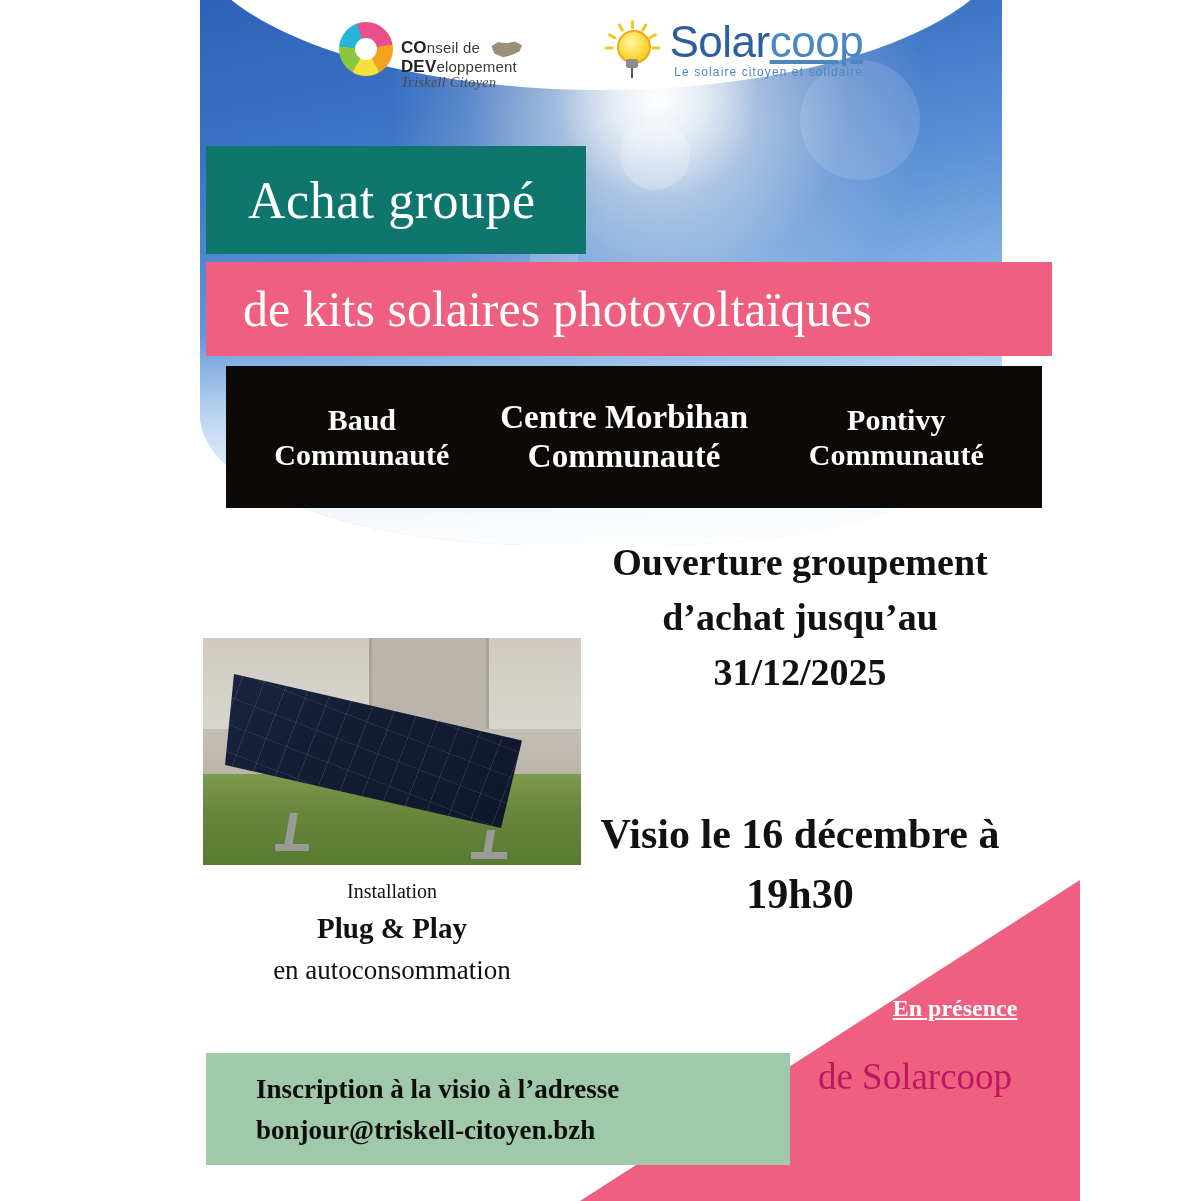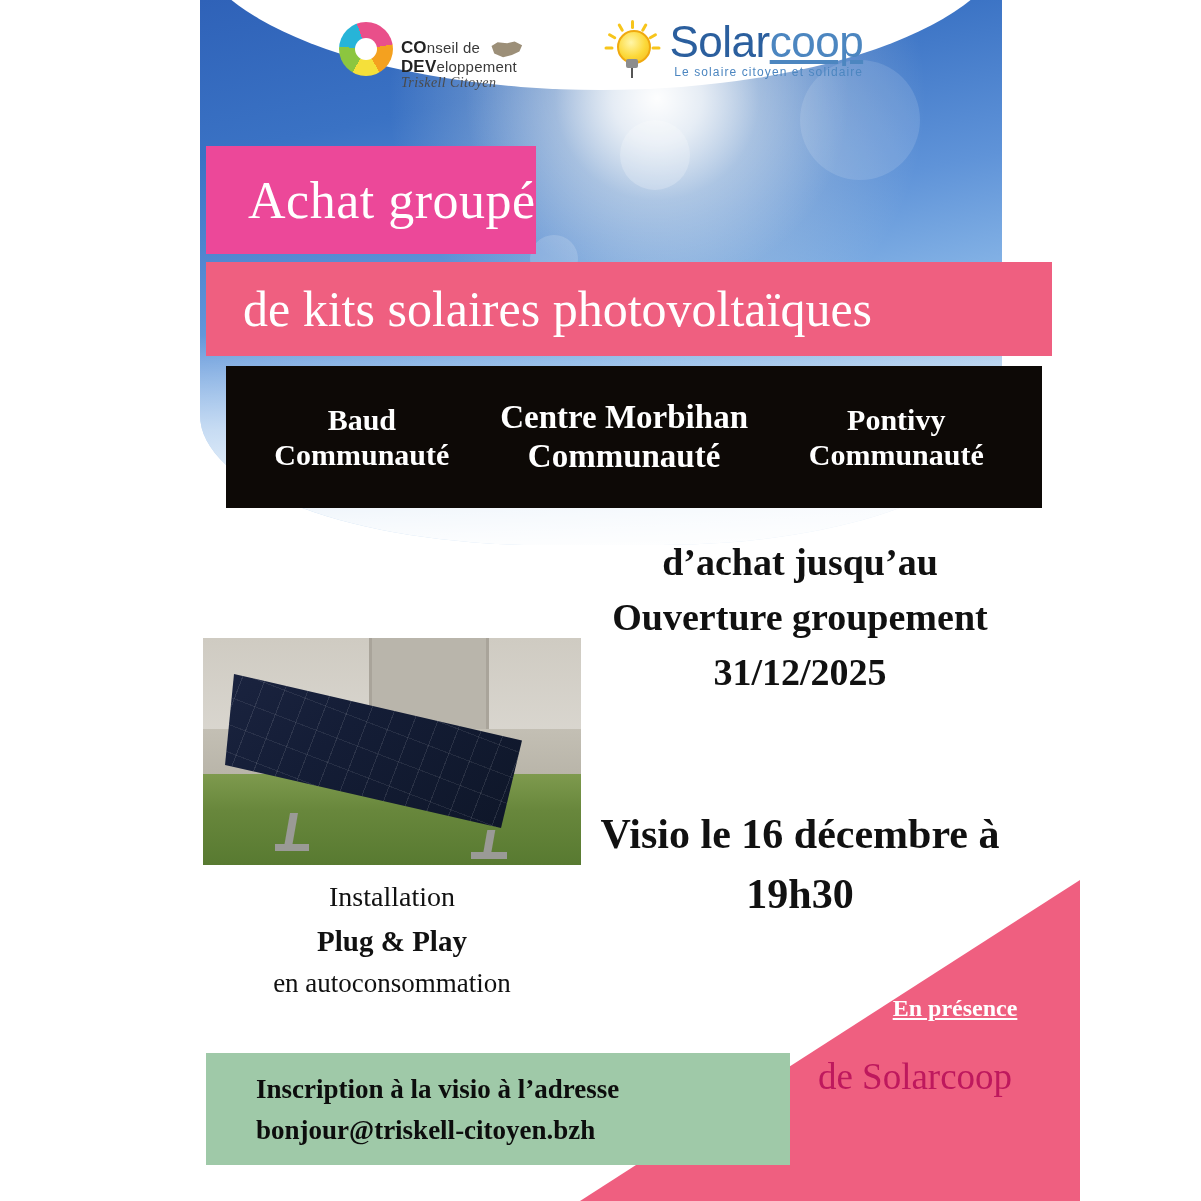--- a/index.html
+++ b/index.html
@@ -148,22 +148,22 @@
     color: #4c86c0;
     letter-spacing: 1.1px;
     margin-top: 2px;
     text-align: right;
   }
 
   
   .band-1 {
     position: absolute;
     left: 206px; top: 146px;
-    width: 330px; height: 108px;
-    background: #ec4899;
+    width: 380px; height: 108px;
+    background: #0f766e;
     display: flex; align-items: center;
     z-index: 5;
   }
   .band-1 span {
     color: #ffffff;
     font-size: 52px;
     padding-left: 42px;
     letter-spacing: .5px;
     white-space: nowrap;
   }
@@ -284,21 +284,21 @@
   .pp-foot2 { left: 268px; top: 214px; width: 36px; height: 7px; }
 
   .caption {
     position: absolute;
     left: 200px; top: 876px;
     width: 384px;
     text-align: center;
     line-height: 1.52;
     color: #111;
   }
-  .caption .c1 { font-size: 28px; }
+  .caption .c1 { font-size: 20px; }
   .caption .c2 { font-size: 29px; font-weight: bold; }
   .caption .c3 { font-size: 27px; }
 
   
   .pink-triangle {
     position: absolute;
     left: 580px;
     top: 880px;
     width: 500px;
     height: 321px;
@@ -412,22 +412,22 @@
       <span class="l1">Centre Morbihan</span>
       <span class="l2">Communauté</span>
     </div>
     <div class="comm comm-3">
       <span class="l1">Pontivy</span>
       <span class="l2">Communauté</span>
     </div>
   </div>
 
   <div class="open-text">
+    <div>Ouverture groupement</div>
     <div>d’achat jusqu’au</div>
-    <div>Ouverture groupement</div>
     <div>31/12/2025</div>
   </div>
 
   <div class="visio-text">
     <div>Visio le 16 décembre à</div>
     <div>19h30</div>
   </div>
 
   <div class="panel-photo">
     <div class="pp-wall"></div>

